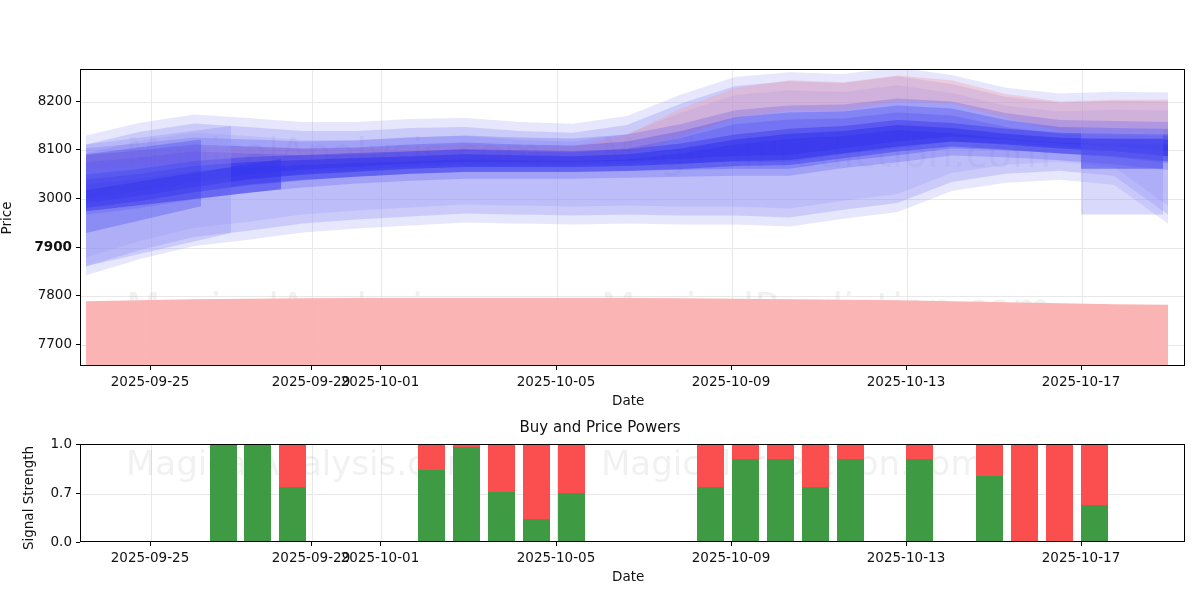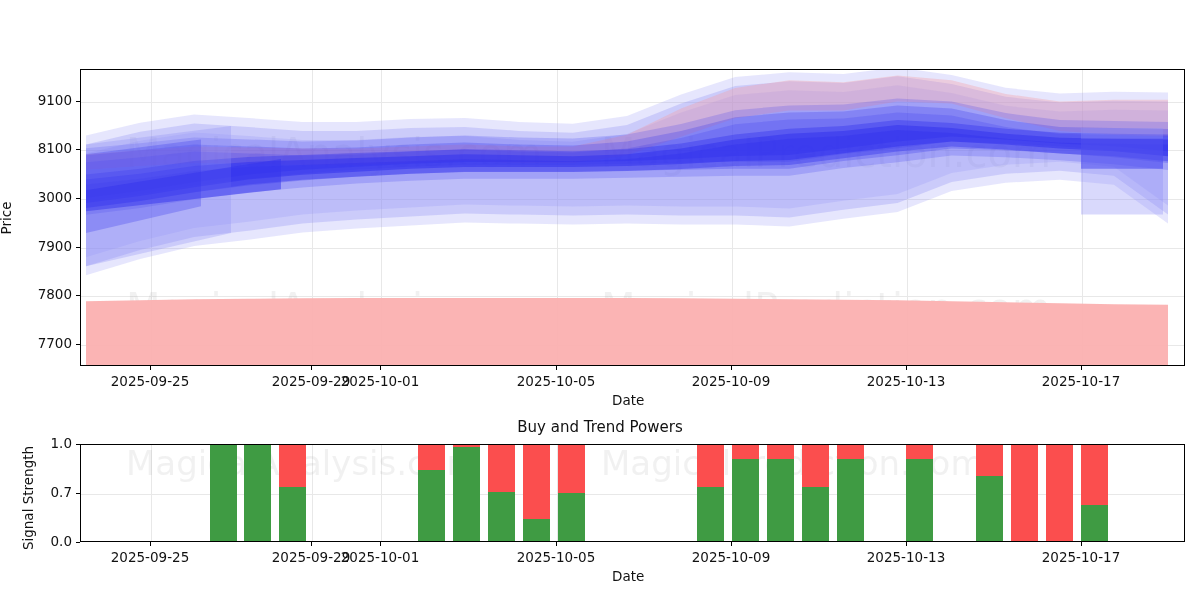--- a/index.html
+++ b/index.html
@@ -187,27 +187,27 @@
         <polygon points="1000,68.7 1082,68.7 1082,98.8 1000,98.8" fill="#3333ee" fill-opacity="0.45"></polygon>
       </svg>
     </div>
 
   <div id="price-yaxis">
       <div class="tickmark-y" style="left: 76px; top: 344.1px;"></div>
       <div class="ytick-label" style="right: 1128px; top: 335.1px;">7700</div>
       <div class="tickmark-y" style="left: 76px; top: 295.4px;"></div>
       <div class="ytick-label" style="right: 1128px; top: 286.4px;">7800</div>
       <div class="tickmark-y" style="left: 76px; top: 246.7px;"></div>
-      <div class="ytick-label" style="right: 1128px; top: 237.7px;">7900</div>
+      <div class="ytick-label" style="right: 1128px; top: 237.7px; font-weight: bold;">7900</div>
       <div class="tickmark-y" style="left: 76px; top: 198px;"></div>
       <div class="ytick-label" style="right: 1128px; top: 189px;">3000</div>
       <div class="tickmark-y" style="left: 76px; top: 149.3px;"></div>
       <div class="ytick-label" style="right: 1128px; top: 140.3px;">8100</div>
       <div class="tickmark-y" style="left: 76px; top: 100.6px;"></div>
-      <div class="ytick-label" style="right: 1128px; top: 91.6px;">9100</div>
+      <div class="ytick-label" style="right: 1128px; top: 91.6px;">8200</div>
     </div>
   <div class="ylab" id="price-ylabel-holder" style="left:-10px; top:210px; transform: rotate(-90deg);">
     <span>Price</span>
   </div>
 
   <div id="price-xaxis">
       <div class="tickmark-x" style="left: 150px; top: 366px;"></div>
       <div class="xtick-label" style="left: 150px; top: 373px;">2025-09-25</div>
       <div class="tickmark-x" style="left: 311px; top: 366px;"></div>
       <div class="xtick-label" style="left: 311px; top: 373px;">2025-09-29</div>
@@ -217,21 +217,21 @@
       <div class="xtick-label" style="left: 556px; top: 373px;">2025-10-05</div>
       <div class="tickmark-x" style="left: 731px; top: 366px;"></div>
       <div class="xtick-label" style="left: 731px; top: 373px;">2025-10-09</div>
       <div class="tickmark-x" style="left: 906px; top: 366px;"></div>
       <div class="xtick-label" style="left: 906px; top: 373px;">2025-10-13</div>
       <div class="tickmark-x" style="left: 1081px; top: 366px;"></div>
       <div class="xtick-label" style="left: 1081px; top: 373px;">2025-10-17</div>
     </div>
   <div class="axis-name" style="left:612px; top:392px;">Date</div>
 
-  <div class="panel-title" style="top:418px;">Buy and Trend Powers</div>
+  <div class="panel-title" style="top:418px;">Buy and Price Powers</div>
 
   <div id="signal-panel">
       <div class="gridline-h" style="top: 49px;"></div>
       <div class="gridline-v" style="left: 70px;"></div>
       <div class="gridline-v" style="left: 231px;"></div>
       <div class="gridline-v" style="left: 300px;"></div>
       <div class="gridline-v" style="left: 476px;"></div>
       <div class="gridline-v" style="left: 651px;"></div>
       <div class="gridline-v" style="left: 826px;"></div>
       <div class="gridline-v" style="left: 1001px;"></div>

